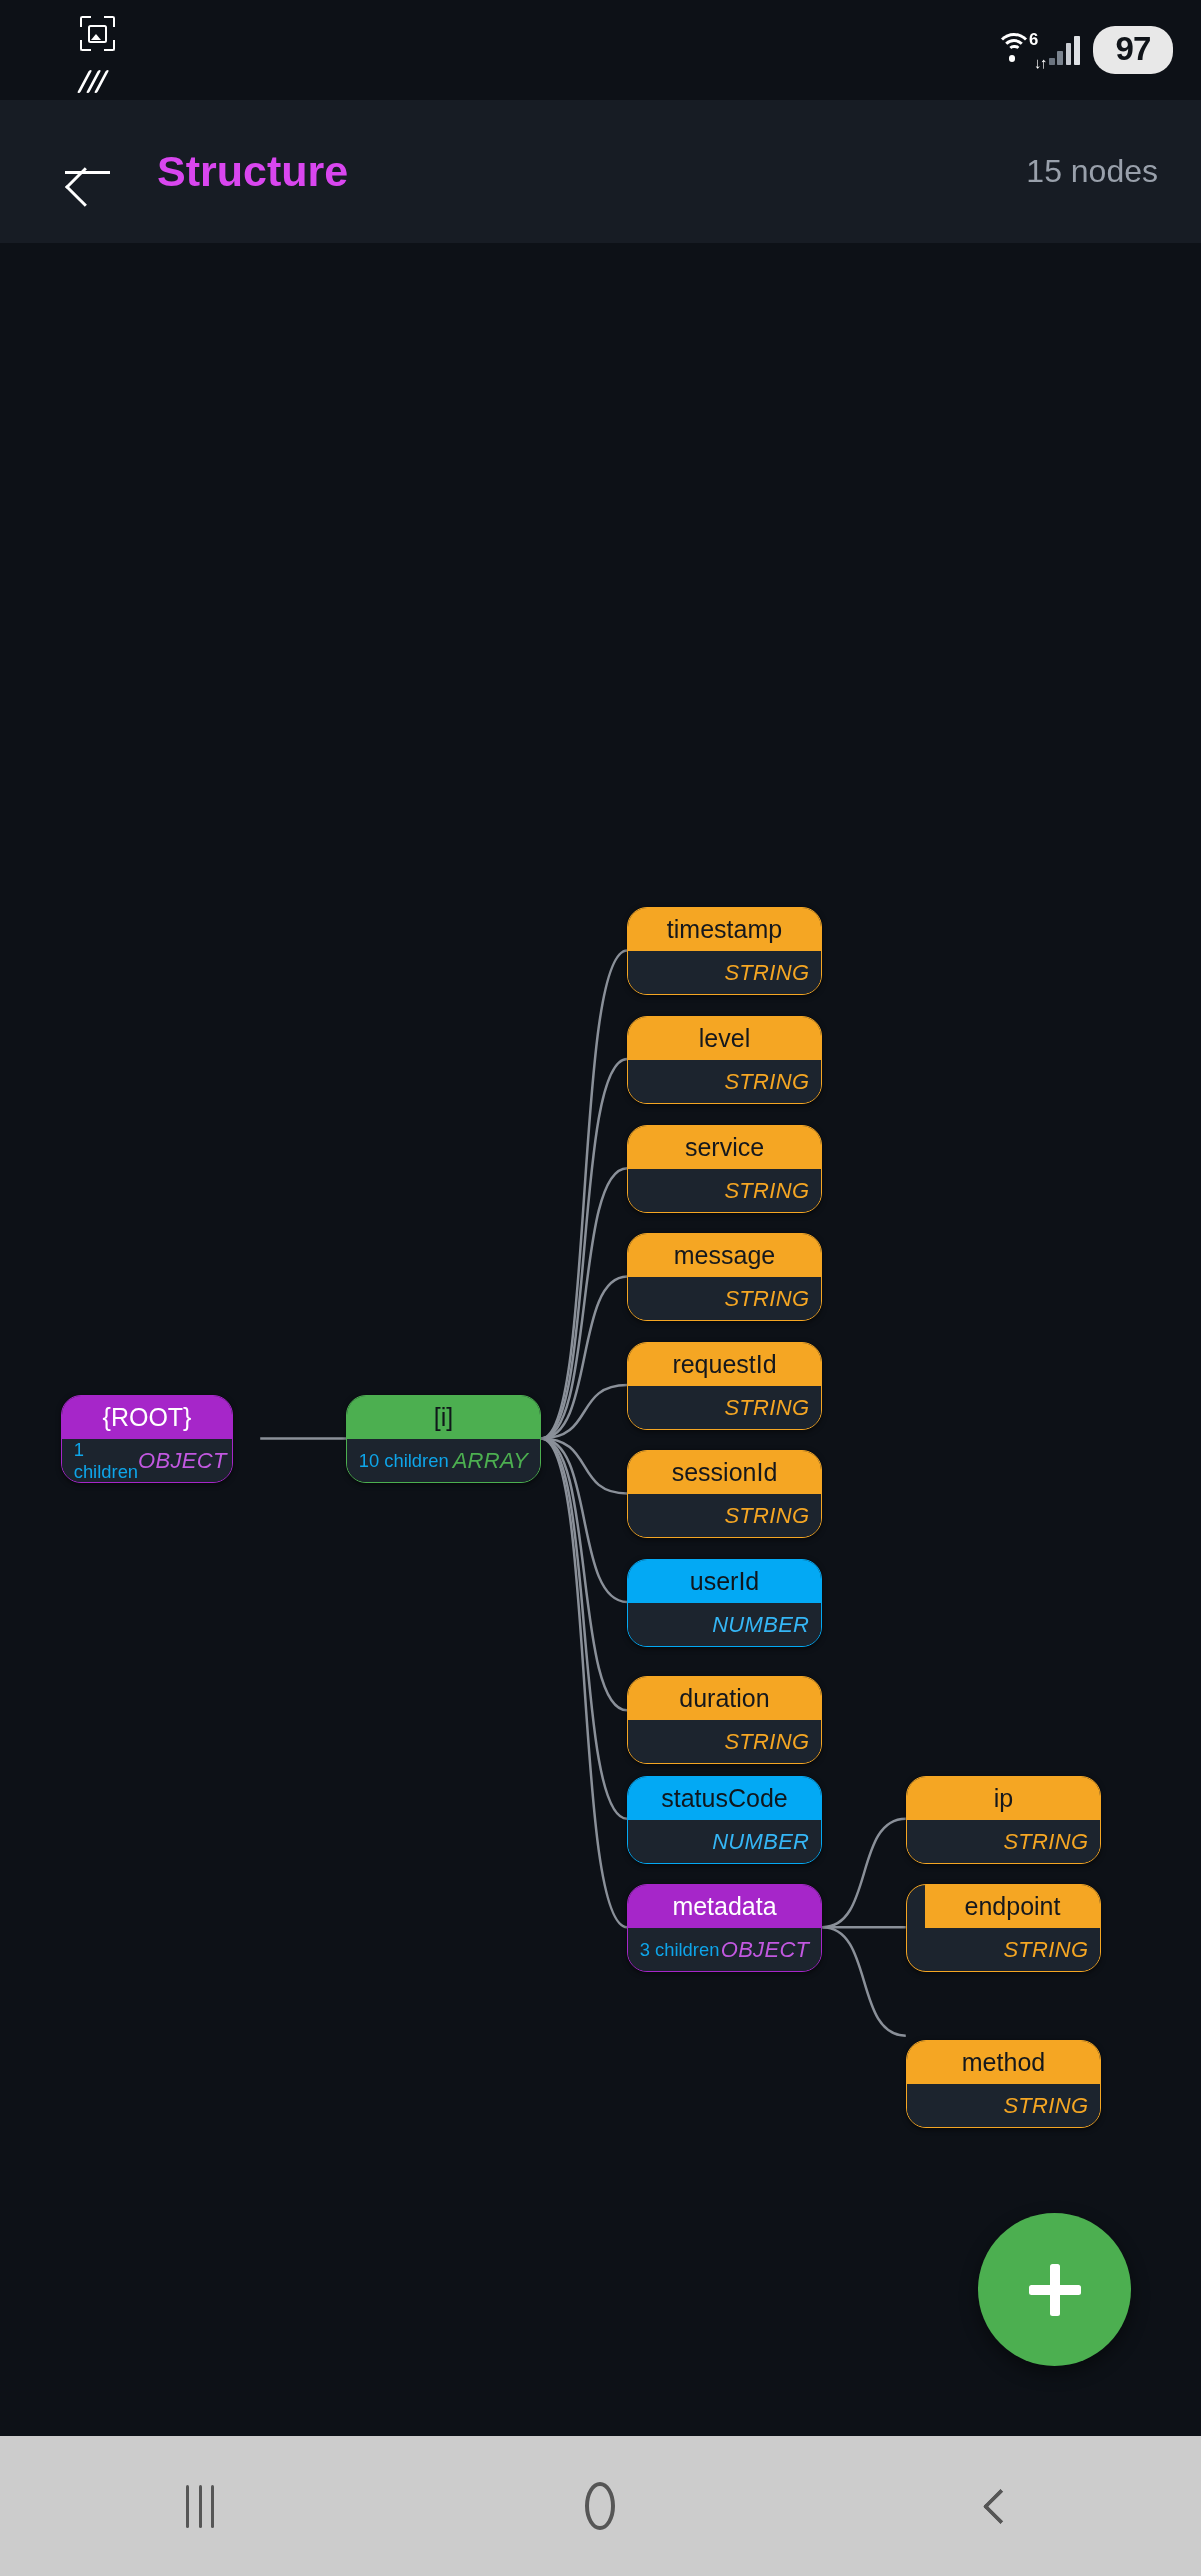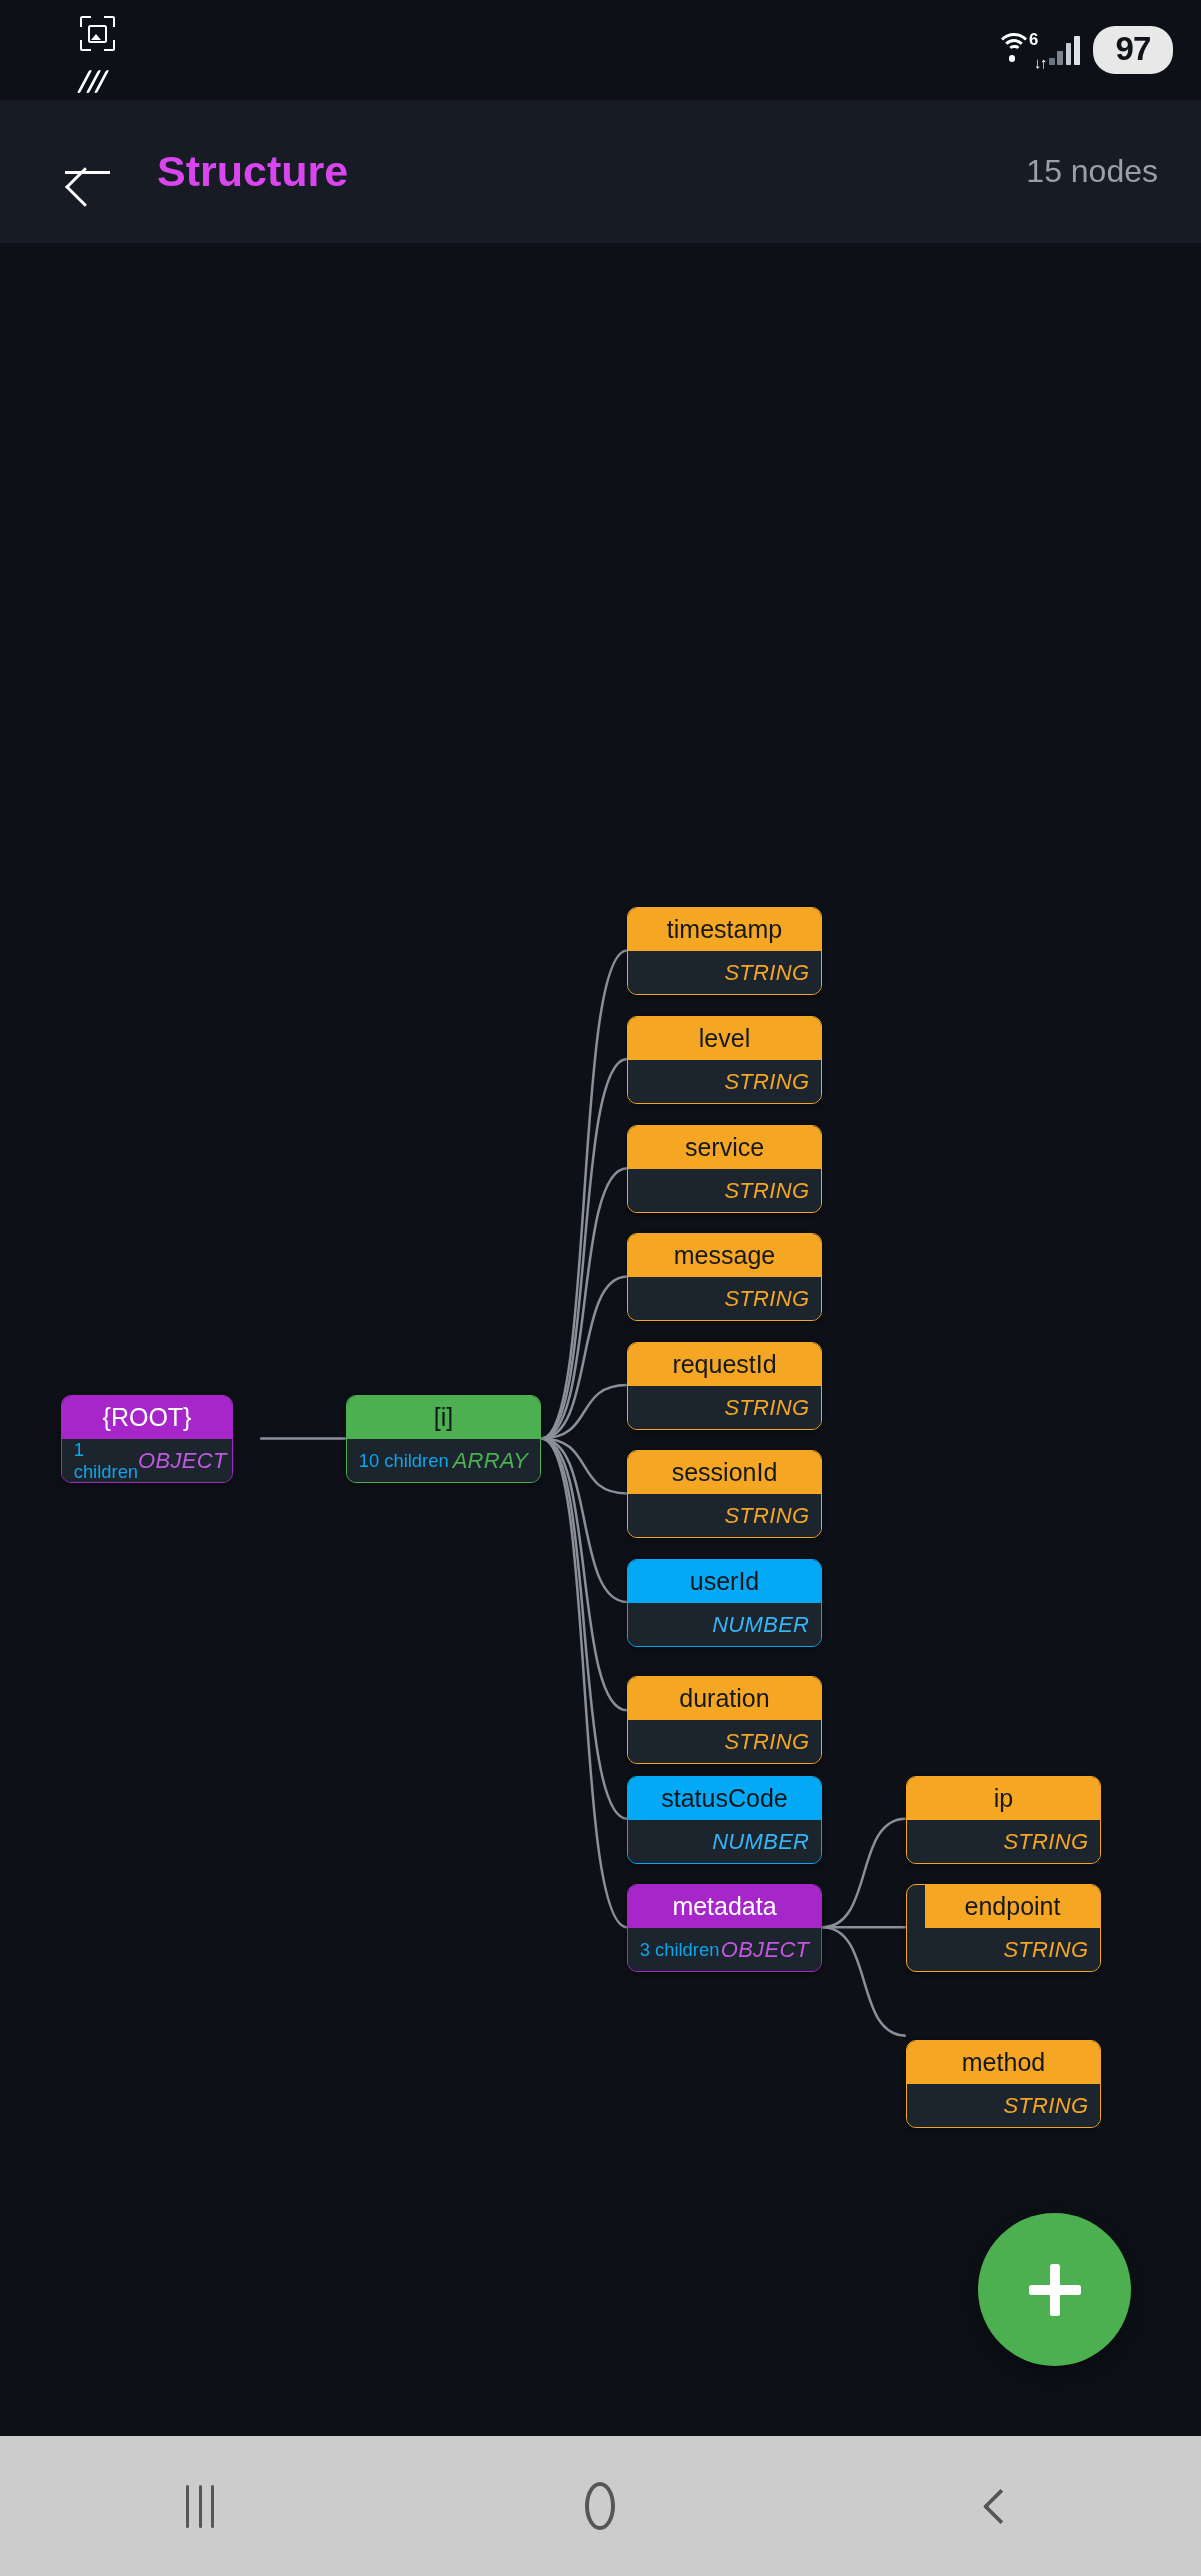--- a/index.html
+++ b/index.html
@@ -100,21 +100,21 @@
 
   
   .canvas{
     position:absolute; left:0; top:244px; width:1201px; height:2192px;
     background:#0d1117; overflow:hidden;
   }
   .edges{ position:absolute; left:0; top:0; width:1201px; height:2192px; }
 
   .node{
     position:absolute;
-    border-radius:10px;
+    border-radius:20px;
     border:1.7px solid transparent;
     overflow:hidden;
     background:#1c242e;
     box-shadow:0 1.7px 5px rgba(0,0,0,.5);
   }
   .node .hdr{
     height:43px; display:flex; align-items:center; justify-content:center;
     font-size:25px; line-height:1;
   }
   .node .bdy{

